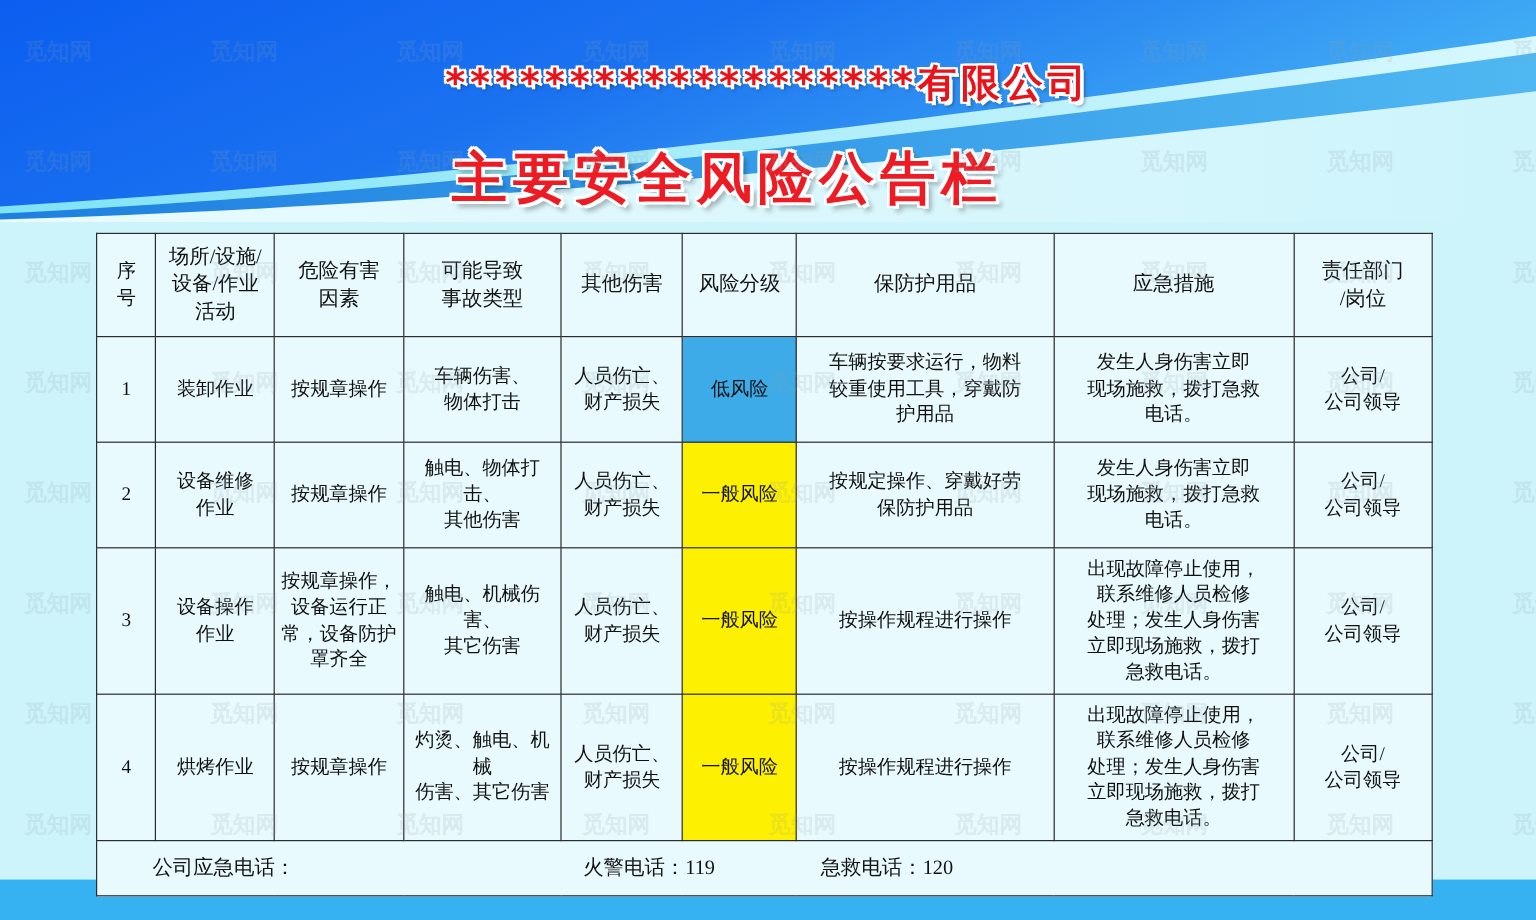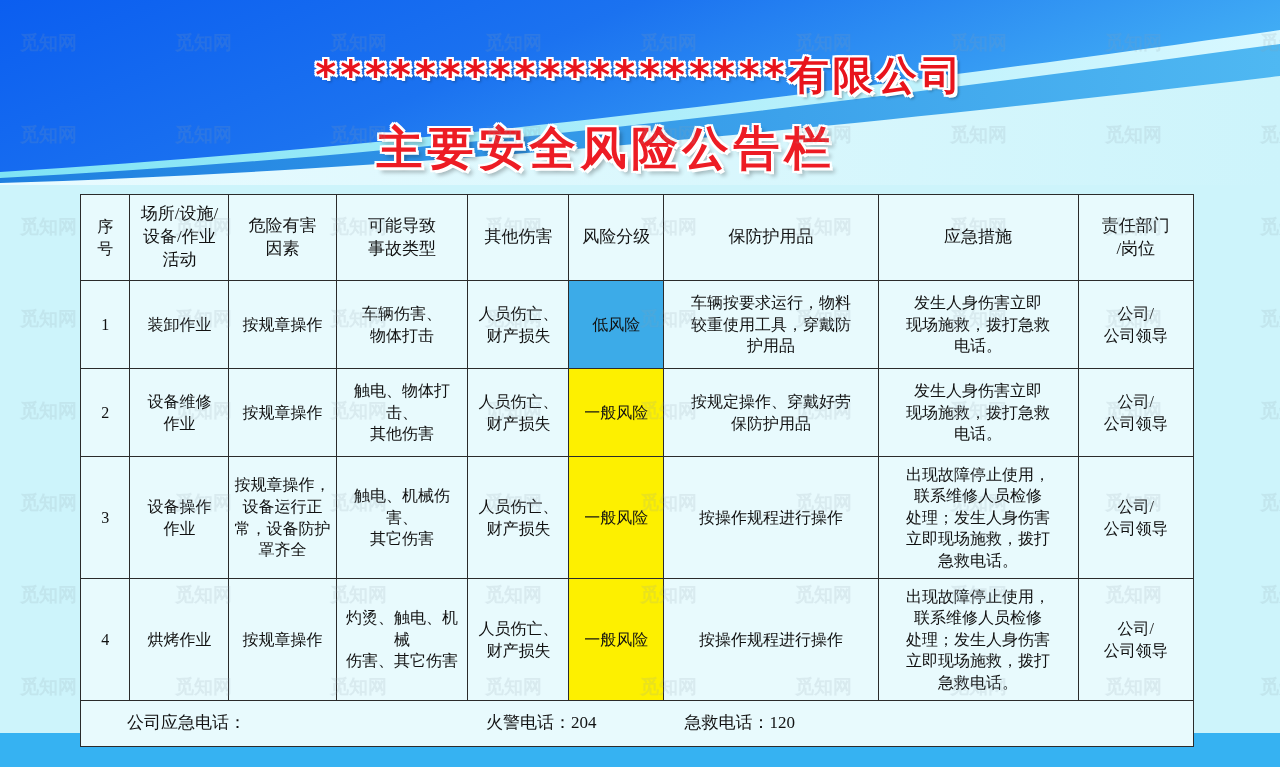--- a/index.html
+++ b/index.html
@@ -27,21 +27,21 @@
   #banner svg { display: block; width: 1280px; height: 185px; }
 
   #company-name {
     position: absolute;
     left: 0;
     top: 48px;
     width: 1280px;
     text-align: center;
     font-family: "DejaVu Sans", "Liberation Sans", sans-serif;
     font-weight: bold;
-    font-size: 40px;
+    font-size: 32px;
     letter-spacing: 4px;
     color: #e8141c;
     text-shadow:
        2px 0 0 #fff, -2px 0 0 #fff, 0 2px 0 #fff, 0 -2px 0 #fff,
        2px 2px 0 #fff, -2px 2px 0 #fff, 2px -2px 0 #fff, -2px -2px 0 #fff,
        3px 3px 0 #fff, 4px 4px 3px rgba(0,0,0,.35);
     white-space: nowrap;
     z-index: 6;
   }
 
@@ -259,21 +259,21 @@
       <td class="col-level level-normal">一般风险</td>
       <td class="col-ctrl">按操作规程进行操作</td>
       <td class="col-emerg">出现故障停止使用，<br>联系维修人员检修<br>处理；发生人身伤害<br>立即现场施救，拨打<br>急救电话。</td>
       <td class="col-dept">公司/<br>公司领导</td>
     </tr>
 
     <tr class="footer-row">
       <td colspan="9">
         <div class="footer-line">
           <span class="f-emerg">公司应急电话：</span>
-          <span class="f-fire">火警电话：204</span>
+          <span class="f-fire">火警电话：119</span>
           <span class="f-amb">急救电话：120</span>
         </div>
       </td>
     </tr>
   </tbody>
 </table>
 
 <div id="watermarks">
     <div class="wm" style="left: 20px; top: 30px;">觅知网</div>
     <div class="wm" style="left: 175px; top: 30px;">觅知网</div>

